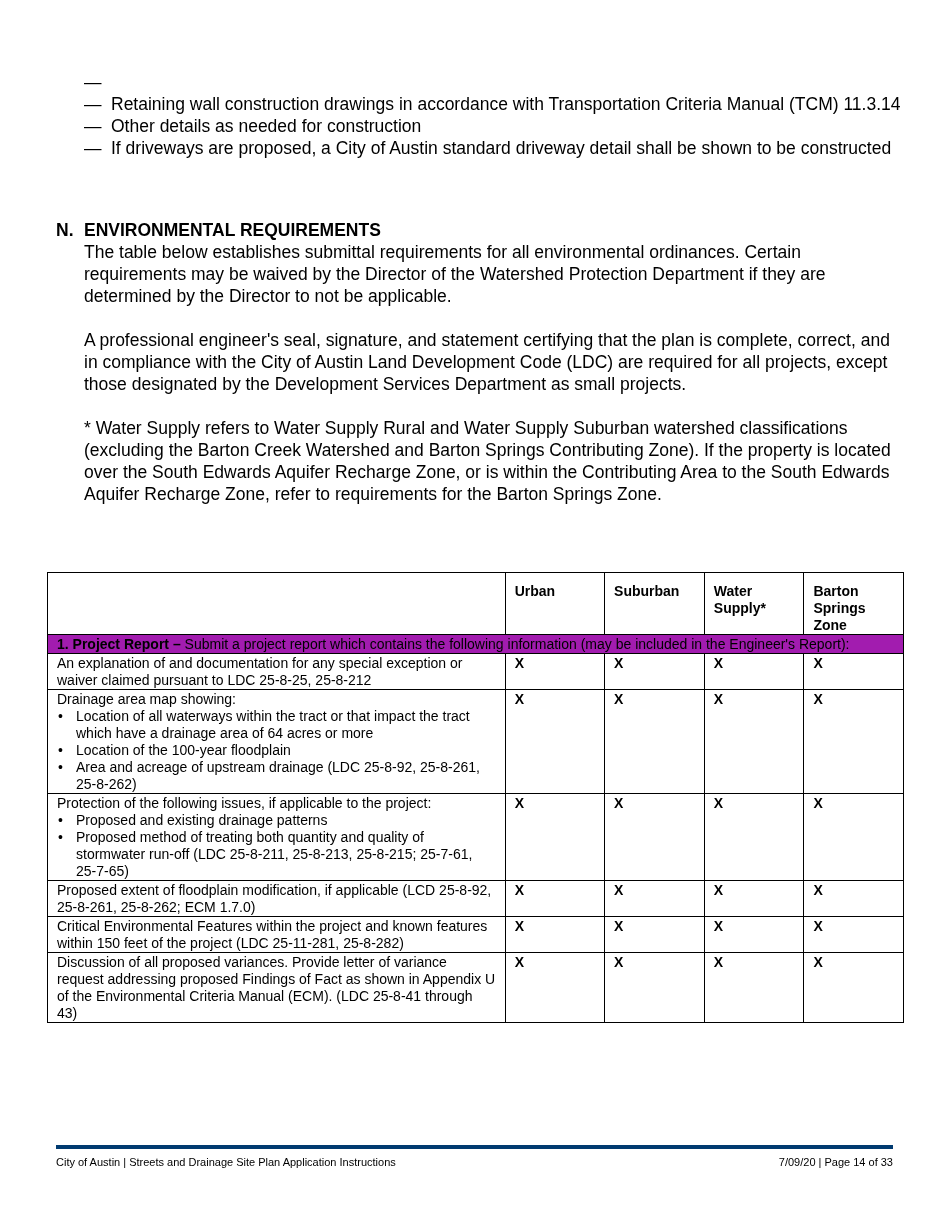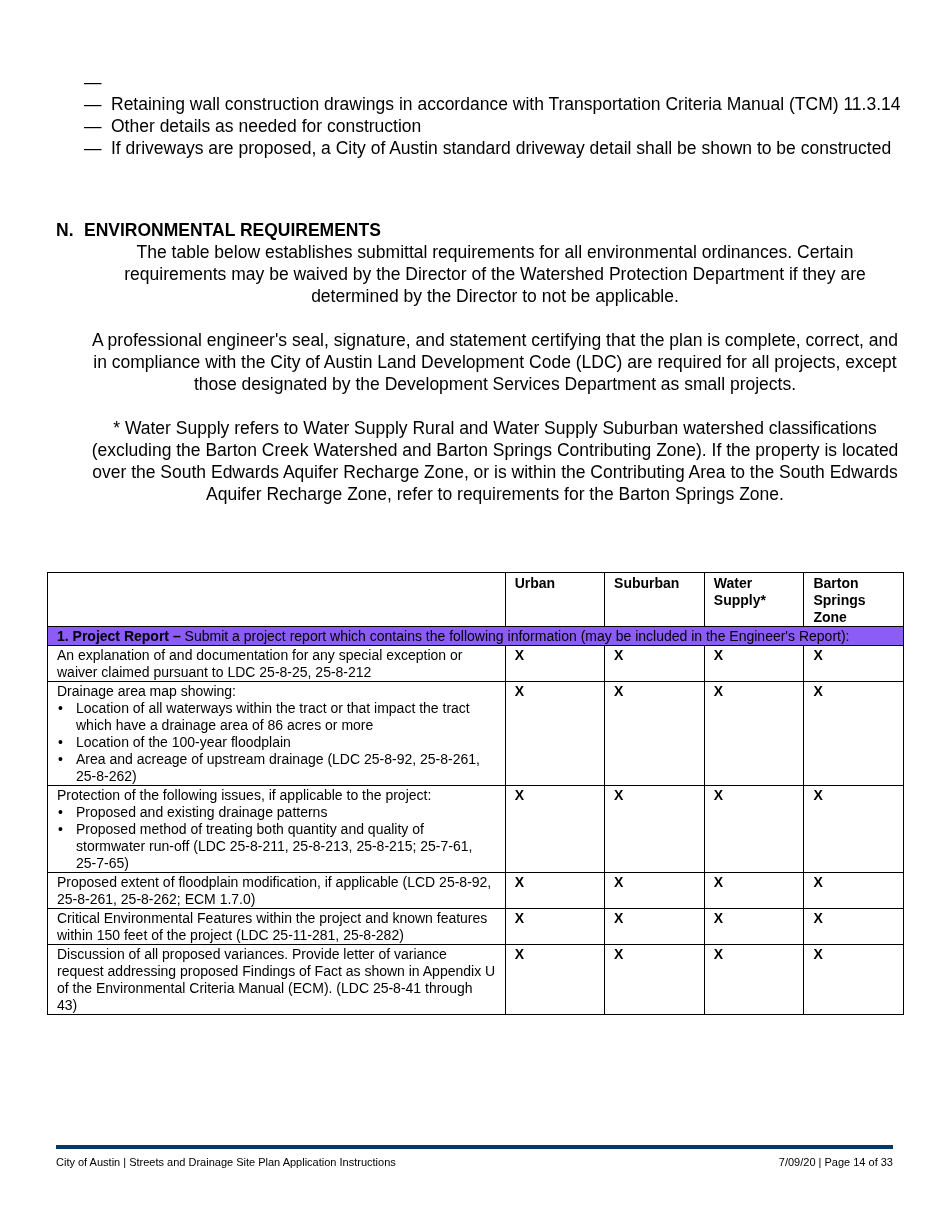--- a/index.html
+++ b/index.html
@@ -3,27 +3,27 @@
 <meta charset="utf-8">
 <style>
   html, body { margin:0; padding:0; background:#ffffff; }
   body { width:950px; height:1230px; position:relative; font-family:"Liberation Sans", sans-serif; color:#000; overflow:hidden; }
   .dash-list { position:absolute; left:84px; top:71px; width:820px; font-size:17.5px; line-height:22px; }
   .dash-item { display:flex; }
   .dash { width:27px; flex:none; }
   .section { position:absolute; left:56px; top:219px; width:850px; }
   .section-head { font-size:17.5px; font-weight:bold; line-height:22px; display:flex; }
   .section-head .num { width:28px; }
-  .para { margin-left:28px; font-size:17.5px; line-height:22px; margin-top:0; margin-bottom:22px;text-align:center; }
+  .para { margin-left:28px; font-size:17.5px; line-height:22px; margin-top:0; margin-bottom:22px; }
   table.req { position:absolute; left:47px; top:572px; width:857px; border-collapse:collapse; font-size:14px; line-height:17px; }
   table.req td, table.req th { border:1px solid #000; vertical-align:top; padding:1px 9px 0 9px; text-align:left; }
-  table.req th { font-weight:bold; padding-top:2px; height:51px; }
+  table.req th { font-weight:bold; padding-top:10px; height:51px; }
   .col-desc { width:444px; }
   .col-x { width:81px; font-weight:bold; }
-  tr.group td { background:#8b5cf6; }
+  tr.group td { background:#a21caf; }
   .bullets { margin:0; padding:0; list-style:none; }
   .bullets li { position:relative; padding-left:19px; }
   .bullets li::before { content:"•"; position:absolute; left:1px; }
   .footer-bar { position:absolute; left:56px; top:1145px; width:837px; height:4px; background:#003a70; }
   .footer { position:absolute; left:56px; top:1156px; width:837px; font-size:11px; display:flex; justify-content:space-between; }
 </style>
 </head>
 <body>
 
 <div class="dash-list">
@@ -70,21 +70,21 @@
     <td>An explanation of and documentation for any special exception or waiver claimed pursuant to LDC 25-8-25, 25-8-212</td>
     <td class="col-x">X</td>
     <td class="col-x">X</td>
     <td class="col-x">X</td>
     <td class="col-x">X</td>
   </tr>
   <tr>
     <td>
       <div>Drainage area map showing:</div>
       <ul class="bullets">
-        <li>Location of all waterways within the tract or that impact the tract which have a drainage area of 86 acres or more</li>
+        <li>Location of all waterways within the tract or that impact the tract which have a drainage area of 64 acres or more</li>
         <li>Location of the 100-year floodplain</li>
         <li>Area and acreage of upstream drainage (LDC 25-8-92, 25-8-261, 25-8-262)</li>
       </ul>
     </td>
     <td class="col-x">X</td>
     <td class="col-x">X</td>
     <td class="col-x">X</td>
     <td class="col-x">X</td>
   </tr>
   <tr>

